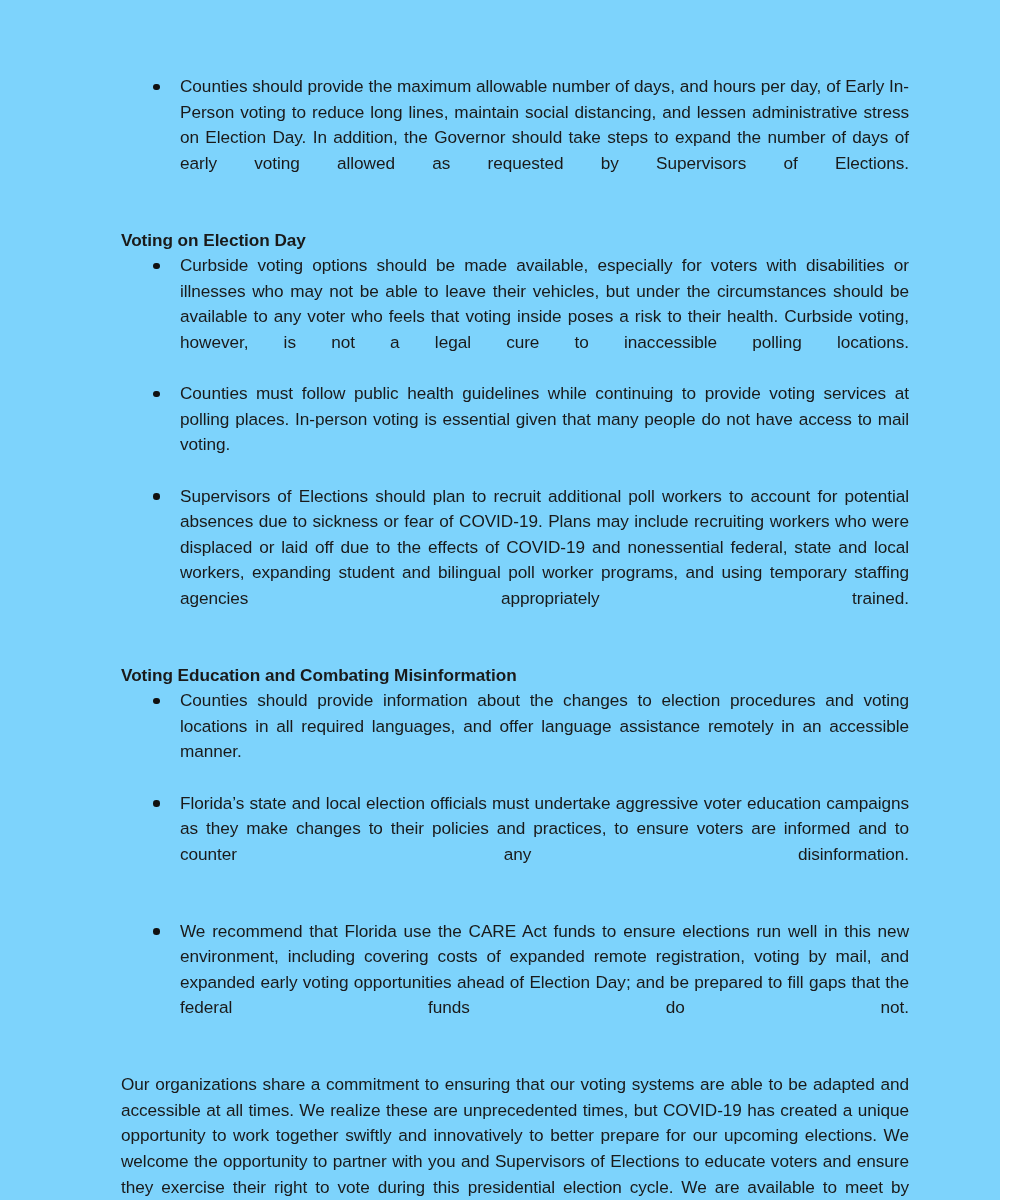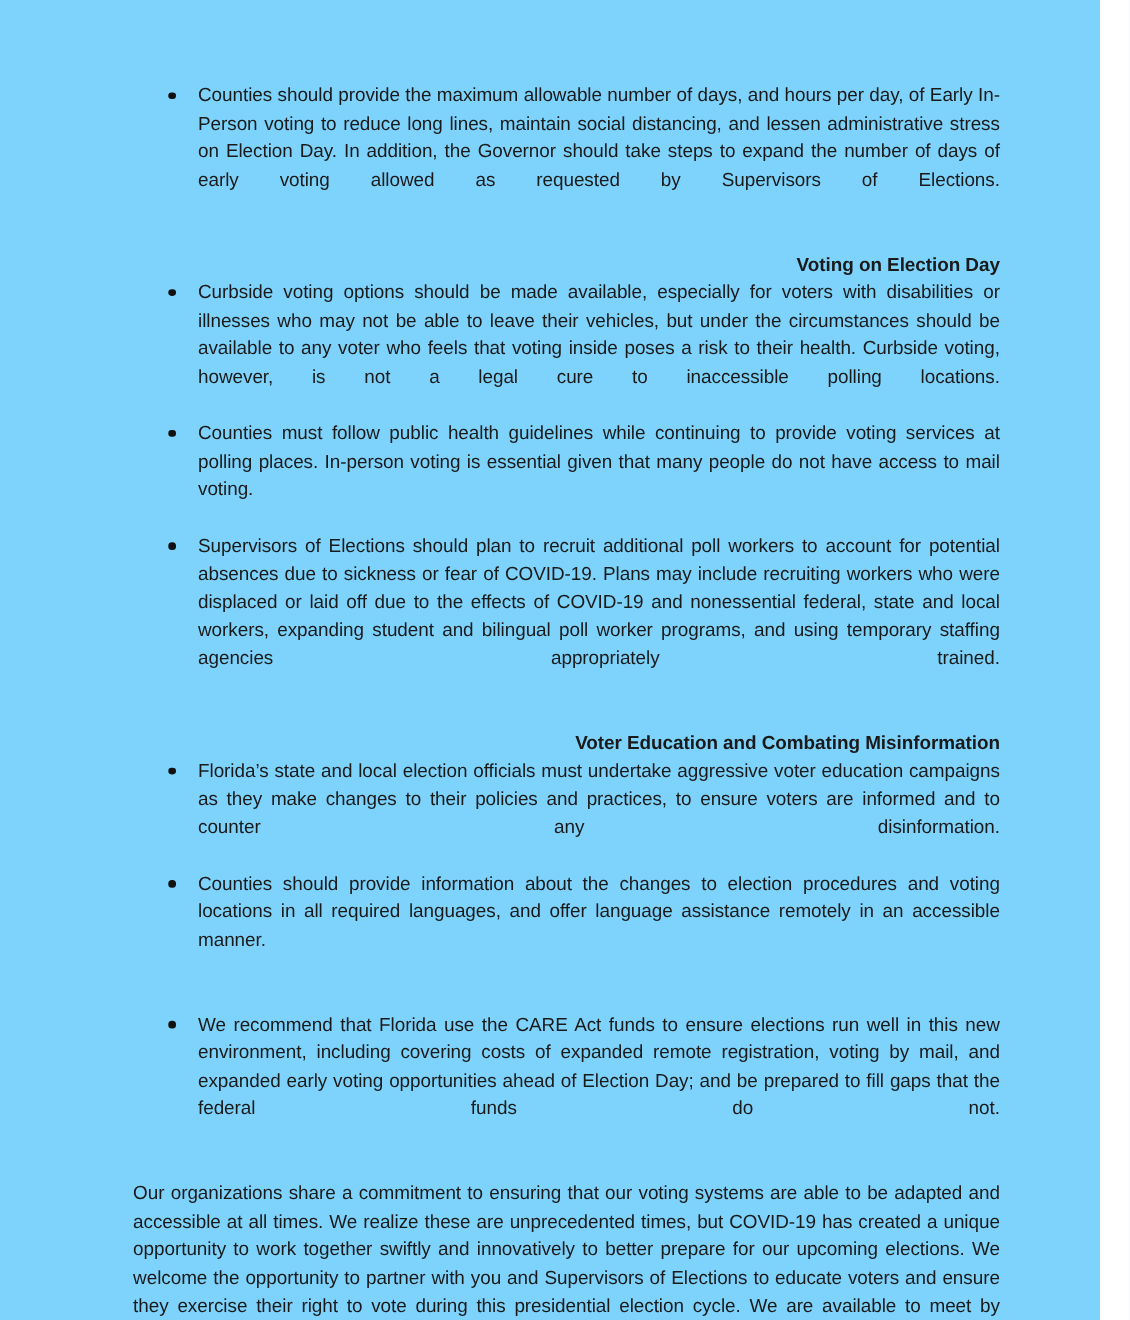--- a/index.html
+++ b/index.html
@@ -36,21 +36,21 @@
     font-size: 17.2px;
     line-height: 25.6px;
     letter-spacing: -0.05px;
   }
 
   
   .section-heading {
     font-weight: bold;
     margin: 0;
     padding: 0;
-    text-align: right;
+    text-align: left;
   }
 
   
   .bullet-list {
     list-style: none;
     margin: 0;
     padding: 0;
   }
   .bullet-item {
     position: relative;
@@ -111,29 +111,29 @@
         <li class="bullet-item">
           <span class="bullet-marker"></span>
           <span class="bullet-text">Counties must follow public health guidelines while continuing to provide voting services at polling places. In-person voting is essential given that many people do not have access to mail voting.</span>
         </li>
         <li class="bullet-item">
           <span class="bullet-marker"></span>
           <span class="bullet-text">Supervisors of Elections should plan to recruit additional poll workers to account for potential absences due to sickness or fear of COVID-19. Plans may include recruiting workers who were displaced or laid off due to the effects of COVID-19 and nonessential federal, state and local workers, expanding student and bilingual poll worker programs, and using temporary staffing agencies appropriately trained.</span>
         </li>
       </ul>
       <div class="gap-line"></div>
-      <div class="section-heading">Voter Education and Combating Misinformation</div>
+      <div class="section-heading">Voting Education and Combating Misinformation</div>
       <ul class="bullet-list">
         <li class="bullet-item">
           <span class="bullet-marker"></span>
-          <span class="bullet-text">Florida’s state and local election officials must undertake aggressive voter education campaigns as they make changes to their policies and practices, to ensure voters are informed and to counter any disinformation.</span>
+          <span class="bullet-text">Counties should provide information about the changes to election procedures and voting locations in all required languages, and offer language assistance remotely in an accessible manner.</span>
         </li>
         <li class="bullet-item">
           <span class="bullet-marker"></span>
-          <span class="bullet-text">Counties should provide information about the changes to election procedures and voting locations in all required languages, and offer language assistance remotely in an accessible manner.</span>
+          <span class="bullet-text">Florida’s state and local election officials must undertake aggressive voter education campaigns as they make changes to their policies and practices, to ensure voters are informed and to counter any disinformation.</span>
         </li>
       </ul>
       <div class="gap-line"></div>
       <ul class="bullet-list">
         <li class="bullet-item">
           <span class="bullet-marker"></span>
           <span class="bullet-text">We recommend that Florida use the CARE Act funds to ensure elections run well in this new environment, including covering costs of expanded remote registration, voting by mail, and expanded early voting opportunities ahead of Election Day;  and be prepared to fill gaps that the federal funds do not.</span>
         </li>
       </ul>
       <div class="gap-line"></div>

